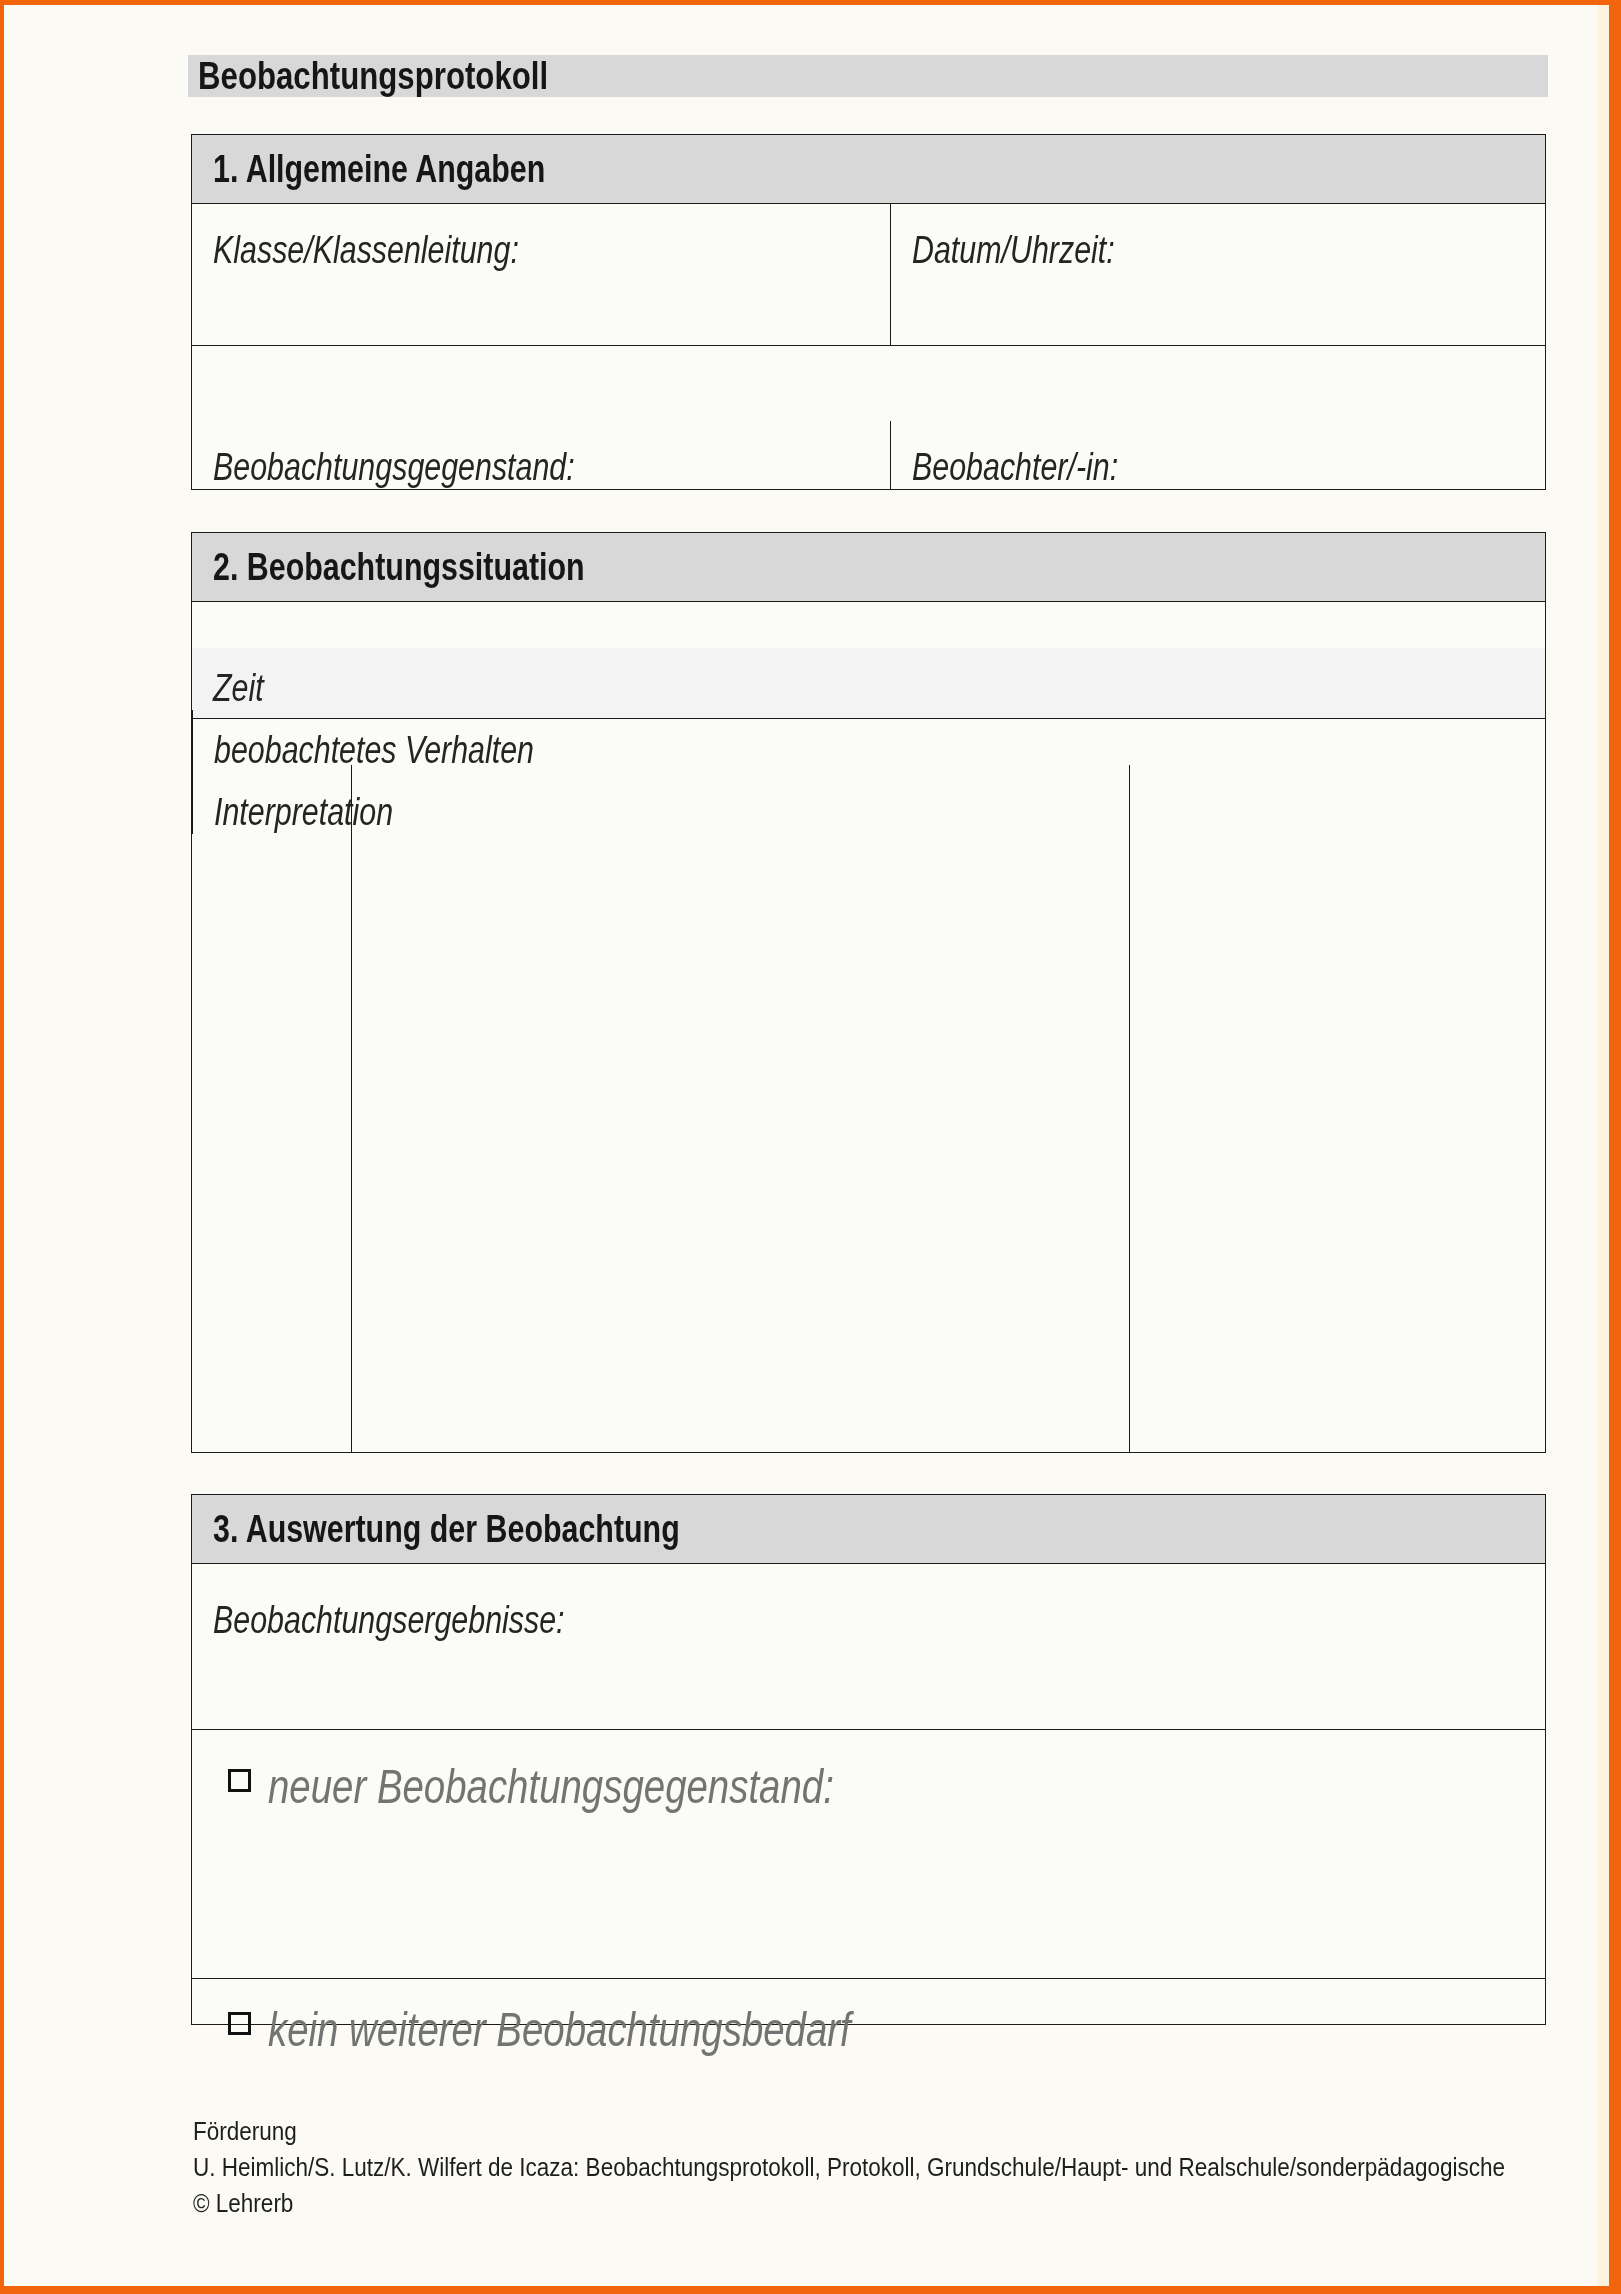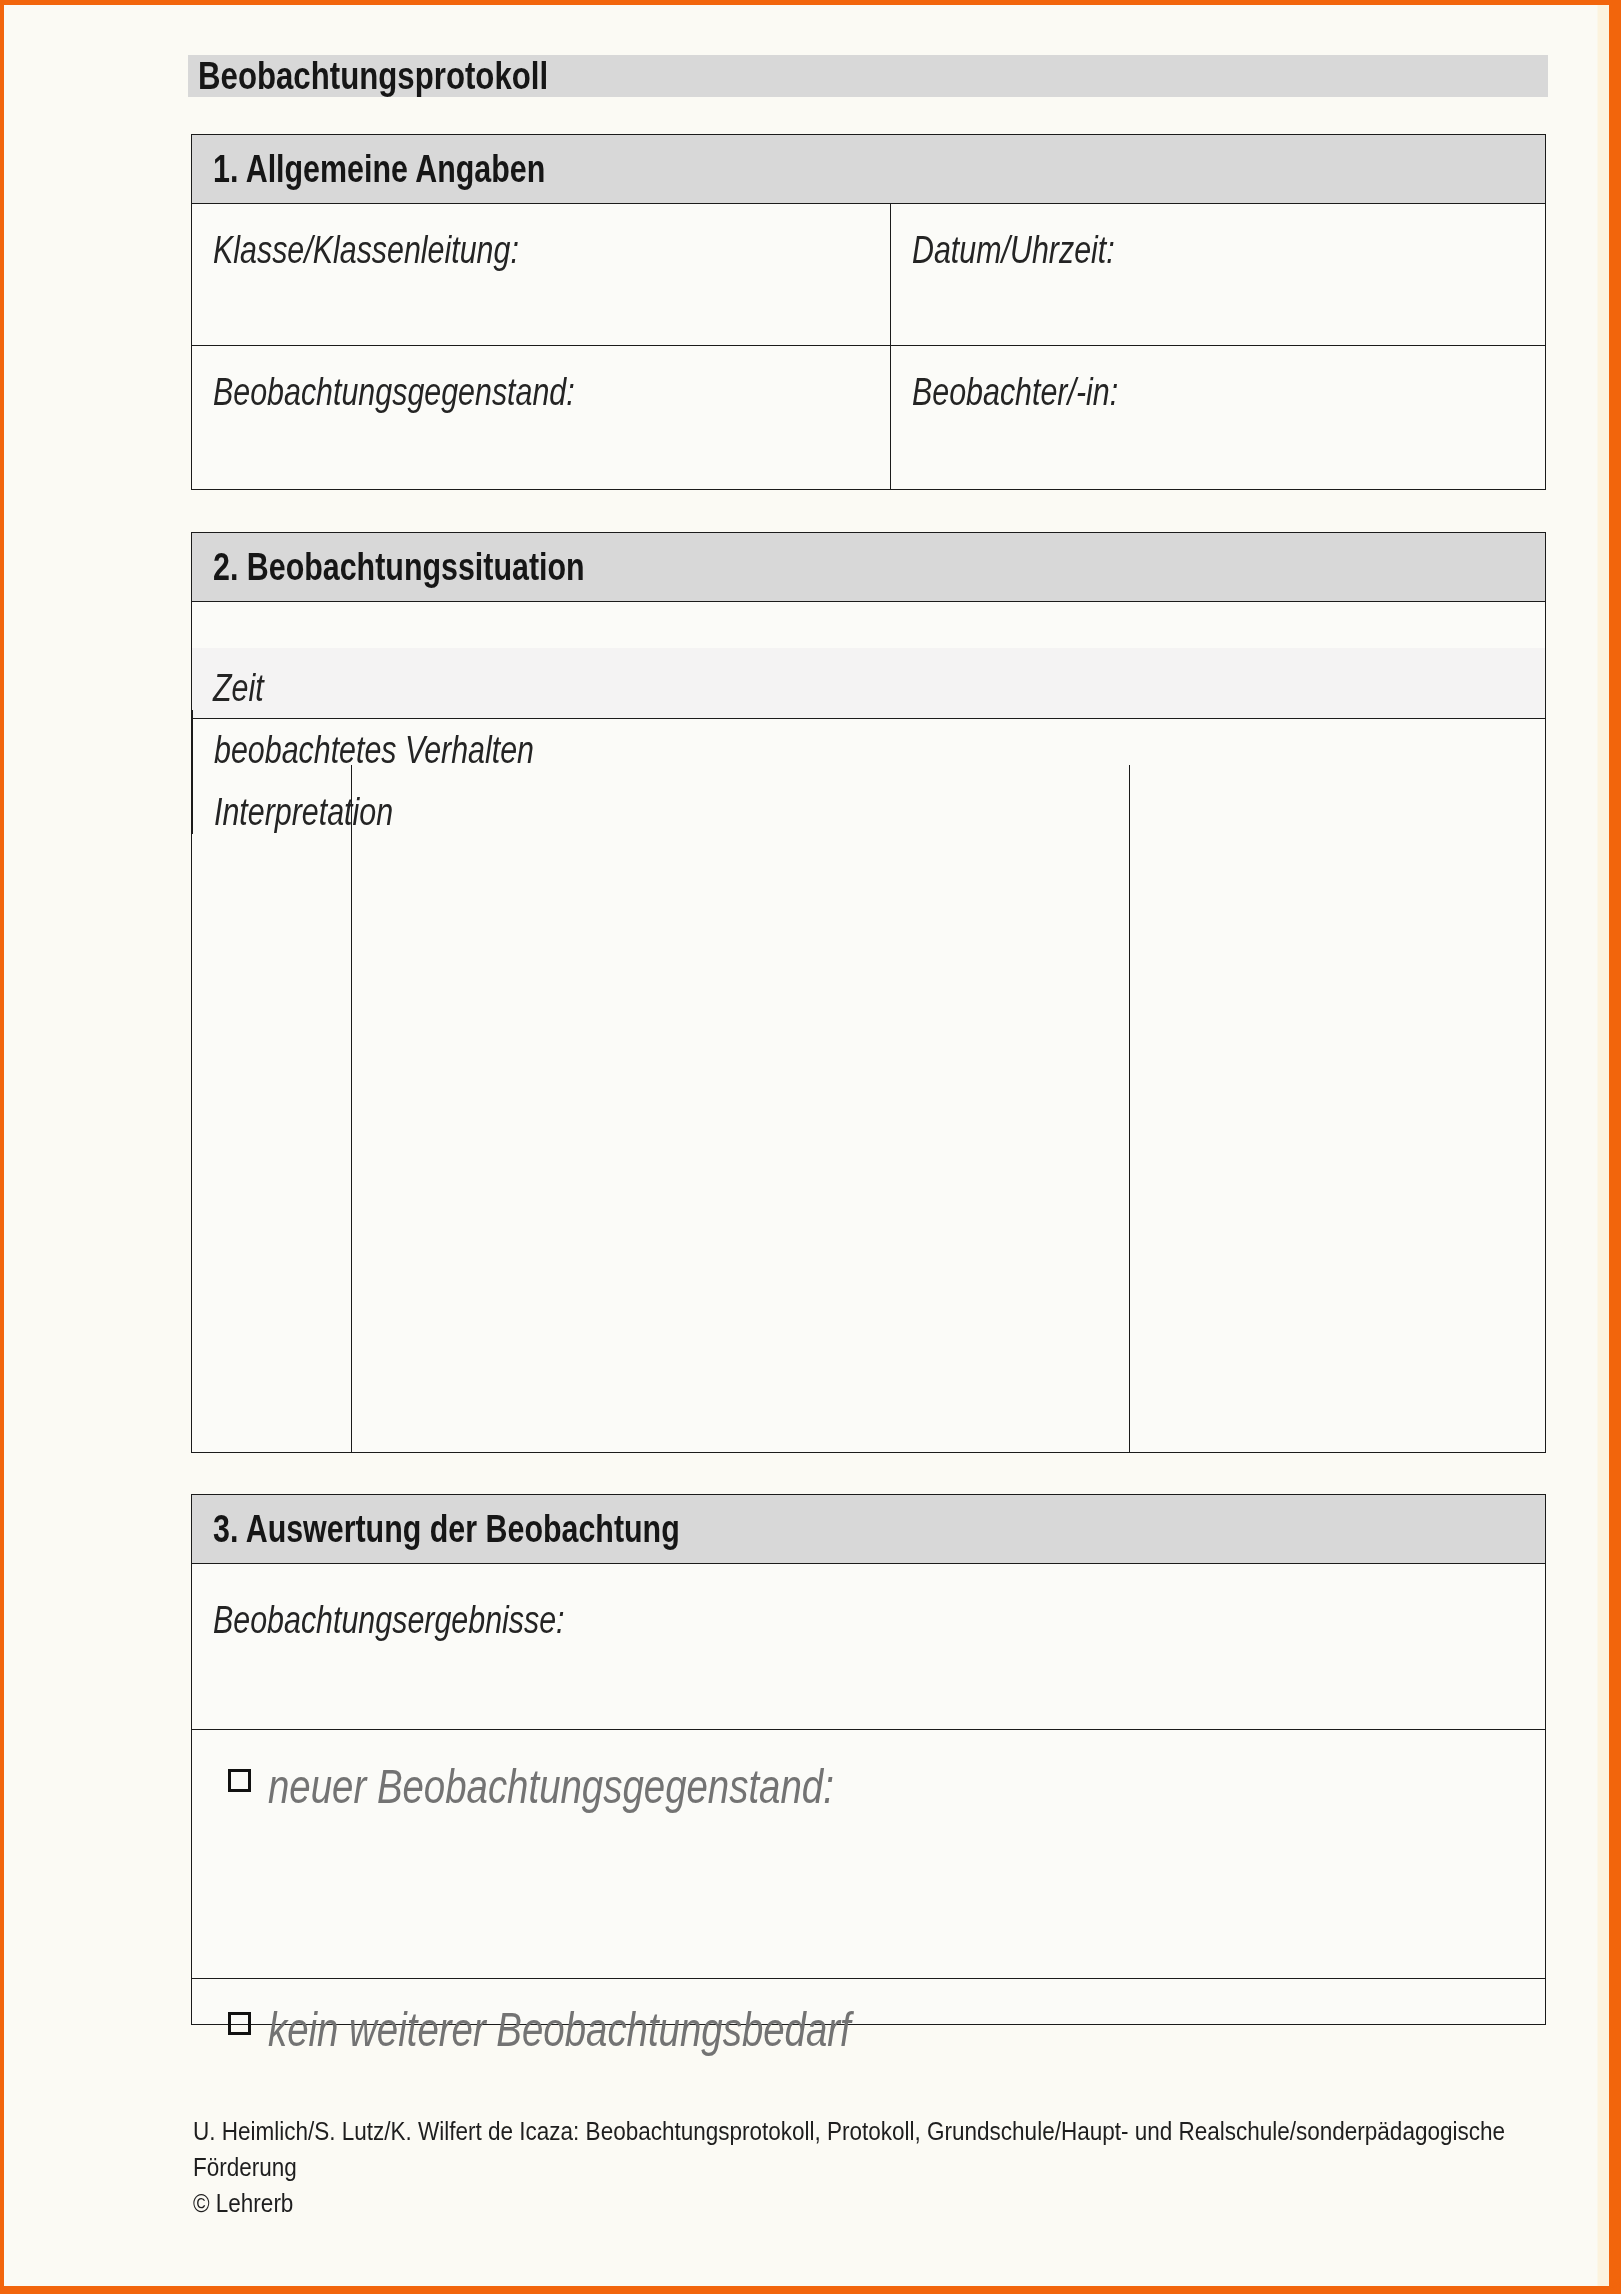--- a/index.html
+++ b/index.html
@@ -48,21 +48,21 @@
     font-style:italic;font-size:38px;color:#242424;
   }
   .cell + .cell{border-left:1.9px solid #1b1b1b;}
   .colhead-row{background:#f4f3f3;}
   .colhead-row .cell{padding-top:19px;}
 
   
   #table1{top:134px;height:356px;}
   #table1 .sec-head{height:69px;}
   #table1 .row{height:141px;}
-  #table1 .row:last-child{flex:1 1 auto;}
+  #table1 .row:last-child{flex:1 1 auto;align-items:flex-end;}
   #table1 .cell.left{width:698px;flex:0 0 auto;}
   #table1 .cell.right{flex:1 1 auto;}
 
   
   #table2{top:532px;height:921px;gap:46px;}
   #table2 .sec-head{height:69px;}
   #table2 .colhead-row{height:71px;border-top:none;border-bottom:1.9px solid #1b1b1b;flex-direction:column;}
   #table2 .body-row{flex:1 1 auto;border-top:none;}
   #table2 .c-zeit{width:159px;flex:0 0 auto;}
   #table2 .c-verh{width:778px;flex:0 0 auto;}
@@ -160,17 +160,17 @@
   </div>
   <div class="row row-chk2">
     <div class="chk-cell" style="padding-top:23px;">
       <span class="checkbox" role="checkbox" aria-checked="false"></span>
       <span class="txt">kein weiterer Beobachtungsbedarf</span>
     </div>
   </div>
 </div>
 
 <div class="footer">
+  <div><span class="txt-f">Förderung</span></div>
   <div><span class="txt-f">U. Heimlich/S. Lutz/K. Wilfert de Icaza: Beobachtungsprotokoll, Protokoll, Grundschule/Haupt- und Realschule/sonderpädagogische</span></div>
-  <div><span class="txt-f">Förderung</span></div>
   <div><span class="txt-f">© Lehrerb</span></div>
 </div>
 
 
 </body></html>

